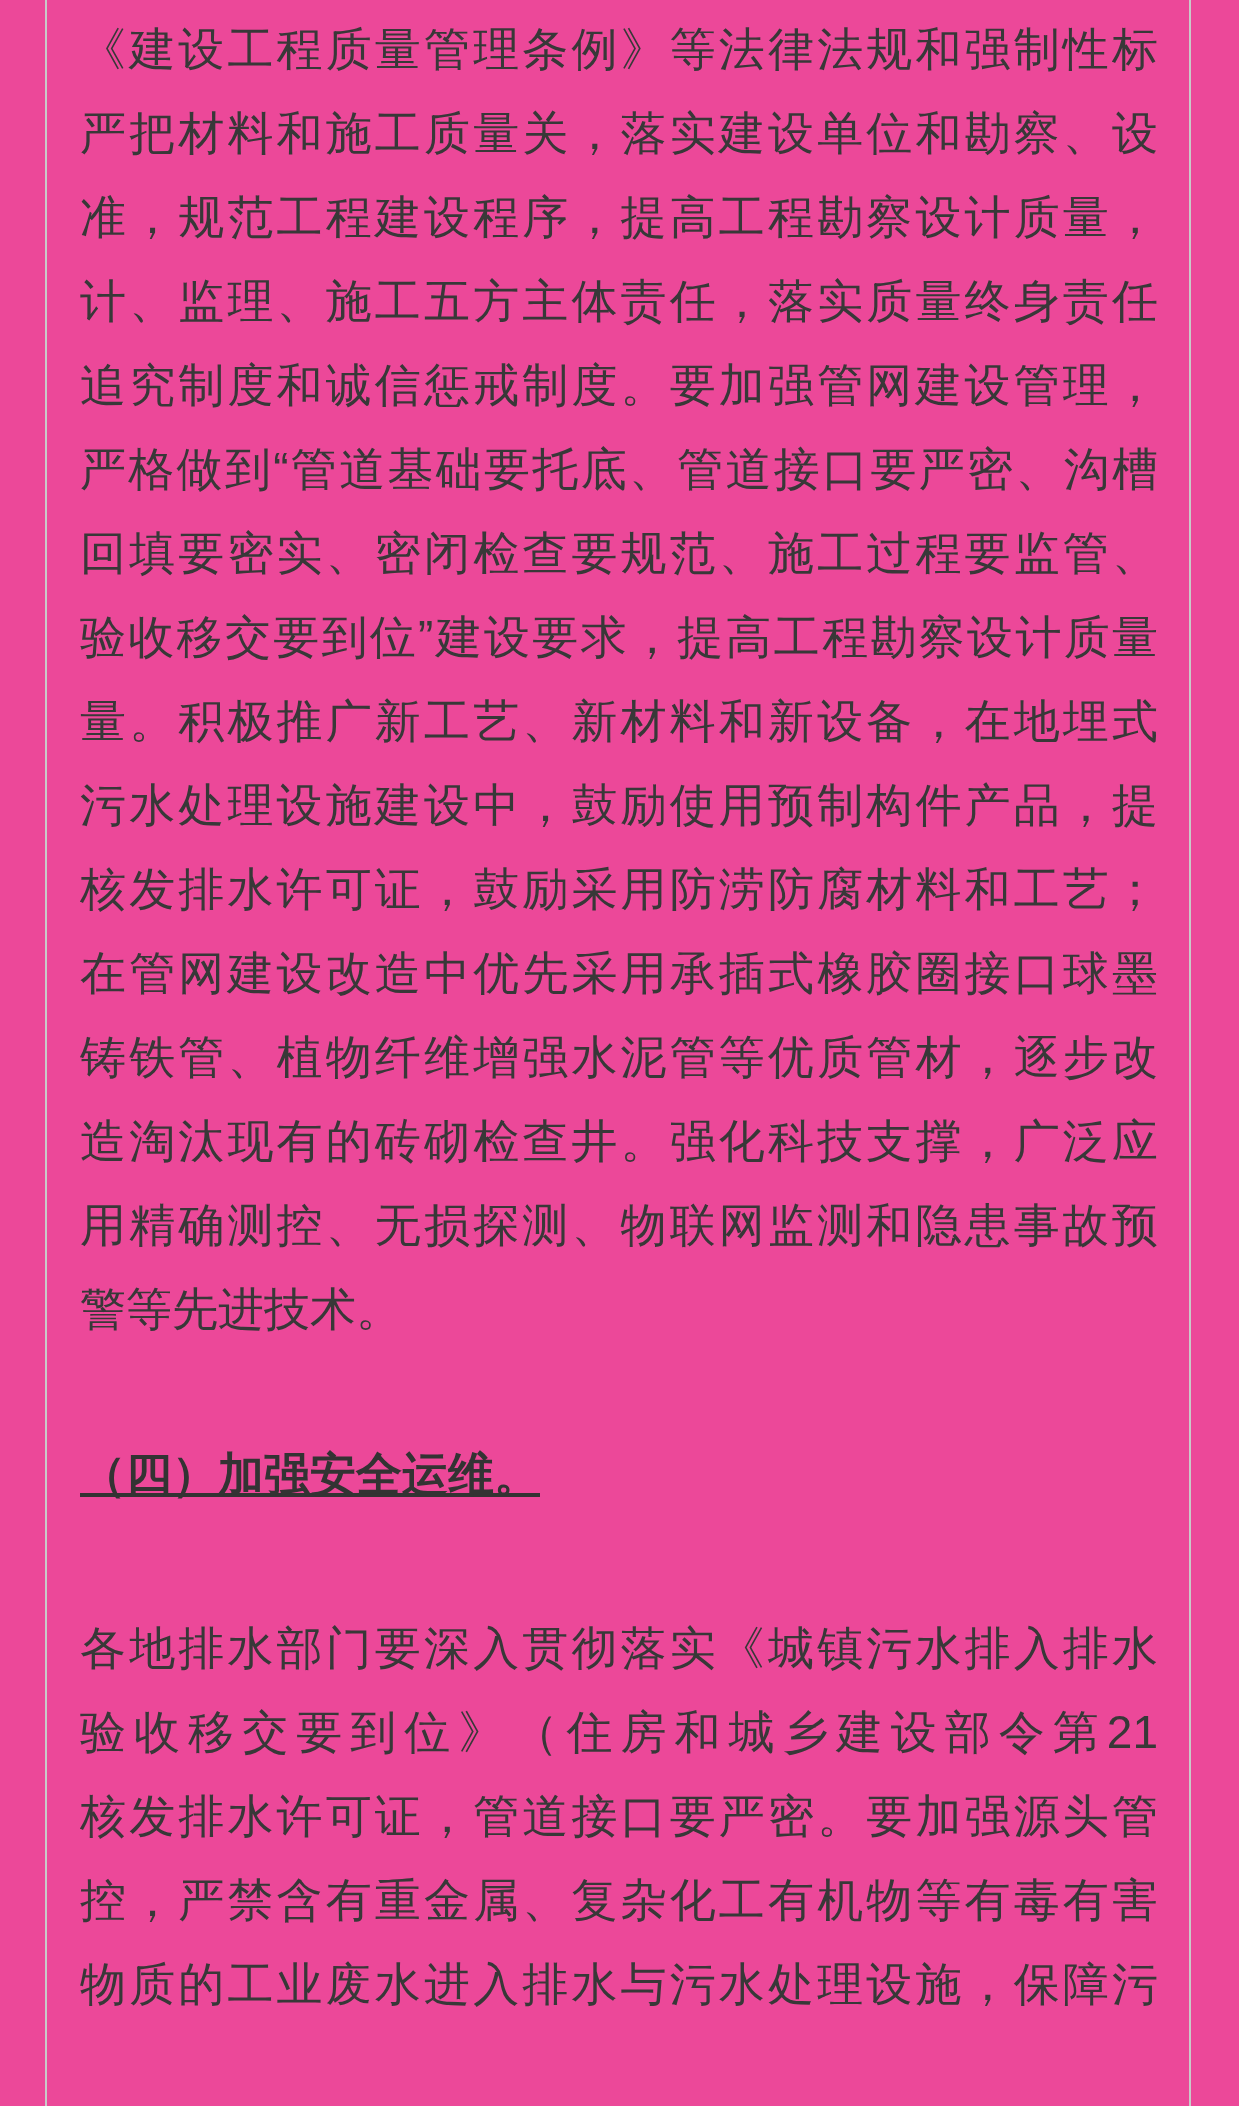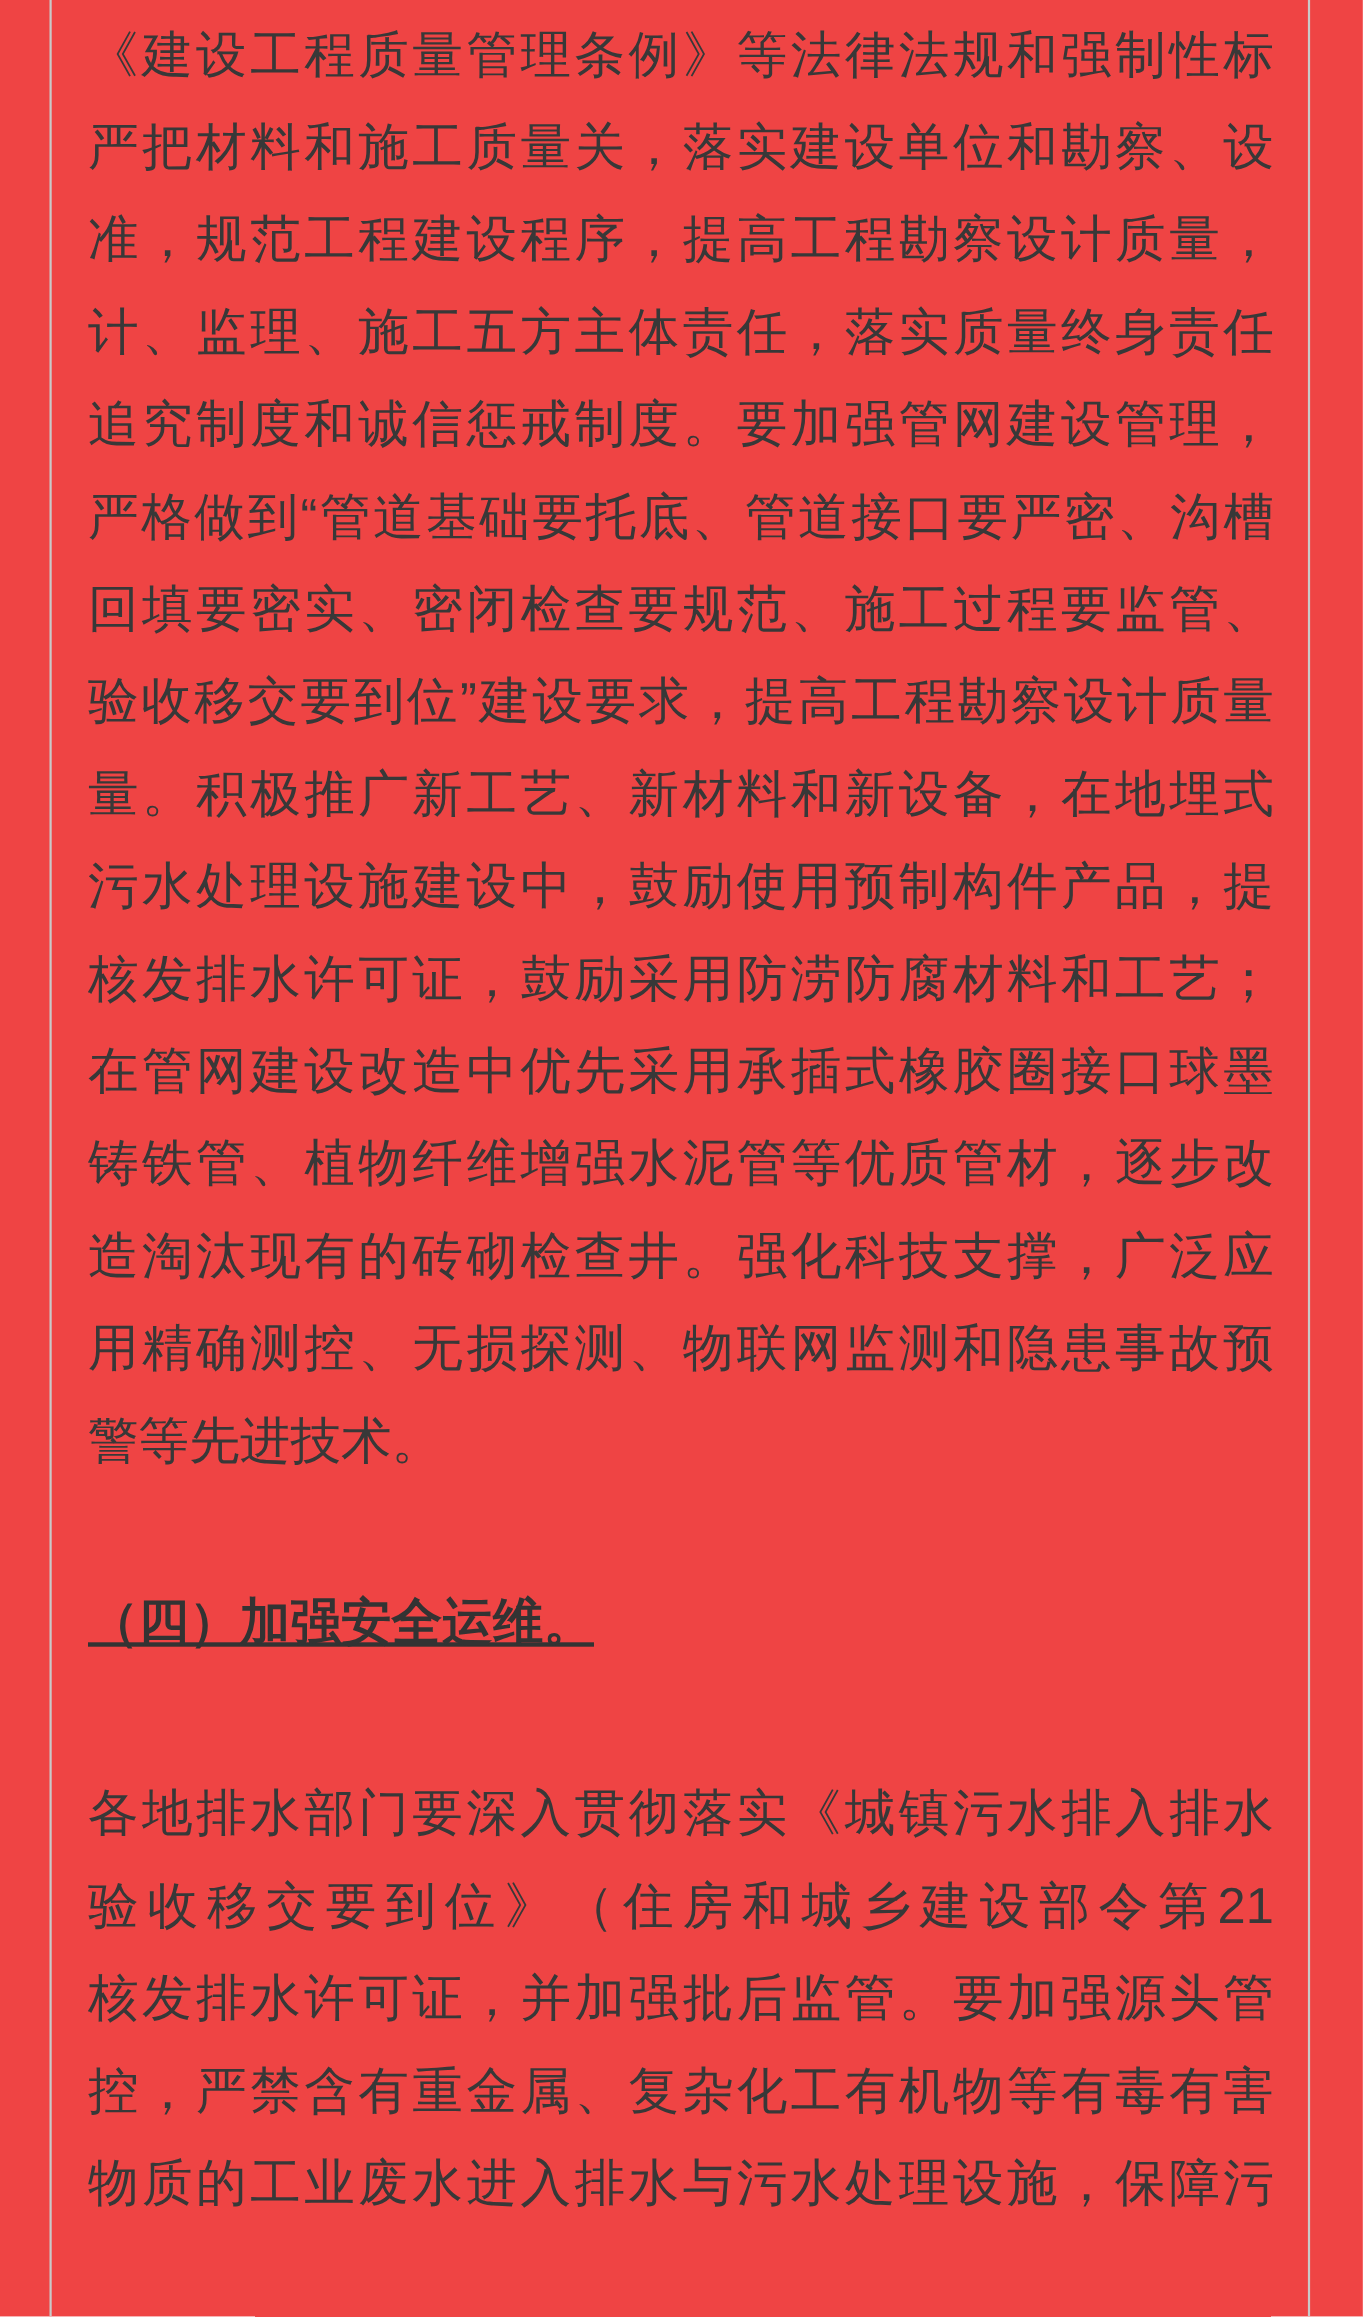--- a/index.html
+++ b/index.html
@@ -4,21 +4,21 @@
 <style>
   html, body {
     margin: 0;
     padding: 0;
     background: #ffffff;
   }
   .page {
     position: relative;
     width: 1239px;
     height: 2106px;
-    background: #ef4444;
+    background: #ec4899;
     overflow: hidden;
     font-family: "Liberation Sans", sans-serif;
   }
   .rule {
     position: absolute;
     top: 0;
     bottom: 0;
     width: 2px;
     background: #c9c9c9;
   }
@@ -81,18 +81,18 @@
         <div class="line">造淘汰现有的砖砌检查井。强化科技支撑，广泛应</div>
         <div class="line">用精确测控、无损探测、物联网监测和隐患事故预</div>
         <div class="line">警等先进技术。</div>
       </div>
 
     <h2 class="heading">（四）加强安全运维。</h2>
 
     <div class="para">
         <div class="line">各地排水部门要深入贯彻落实《城镇污水排入排水</div>
         <div class="line">验收移交要到位》（住房和城乡建设部令第21</div>
-        <div class="line">核发排水许可证，并加强批后监管。要加强源头管</div>
+        <div class="line">核发排水许可证，管道接口要严密。要加强源头管</div>
         <div class="line">控，严禁含有重金属、复杂化工有机物等有毒有害</div>
         <div class="line">物质的工业废水进入排水与污水处理设施，保障污</div>
       </div>
   </div>
 </div>
 
 </body></html>

